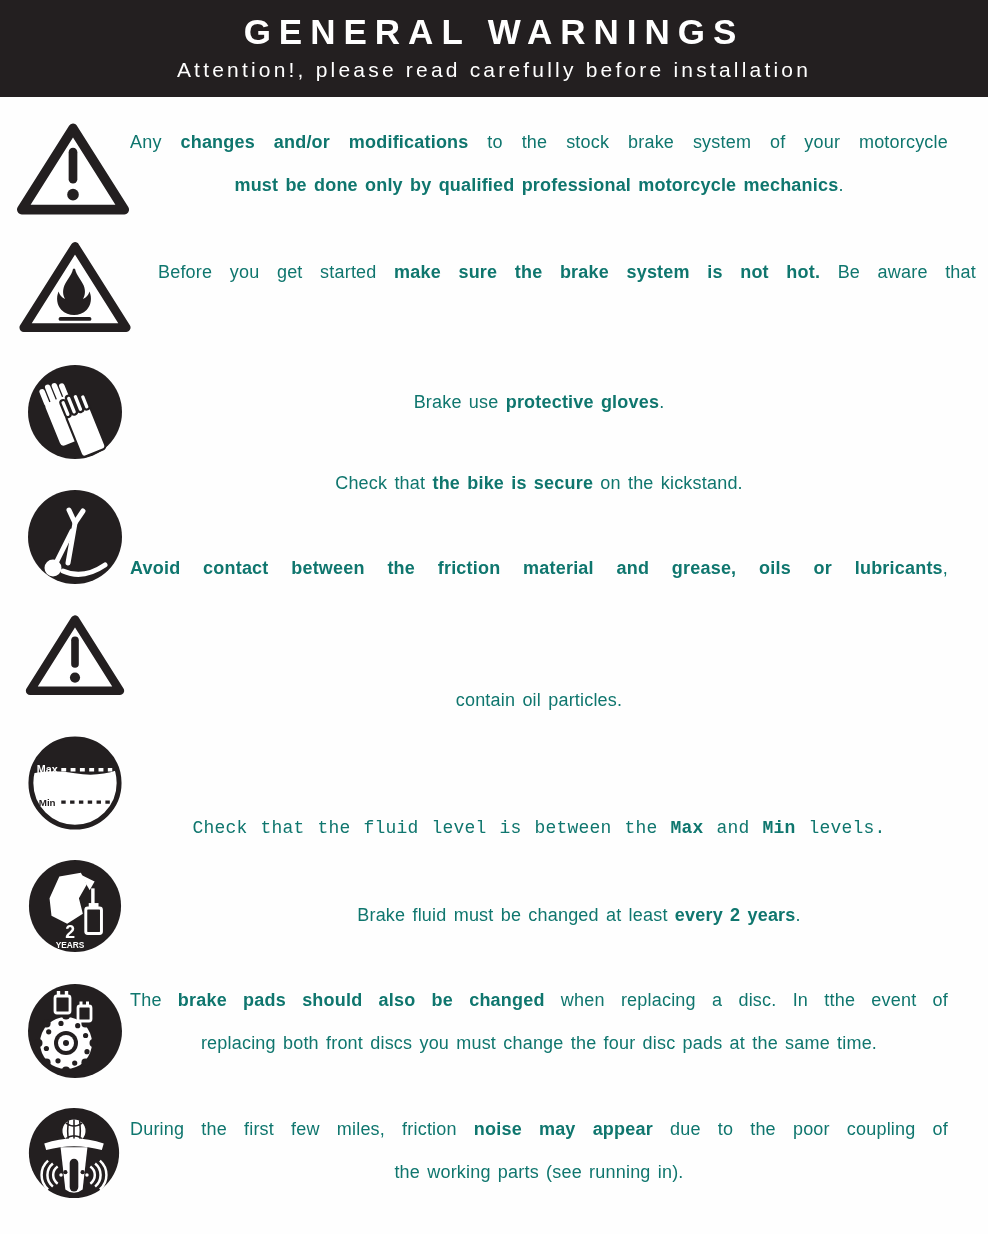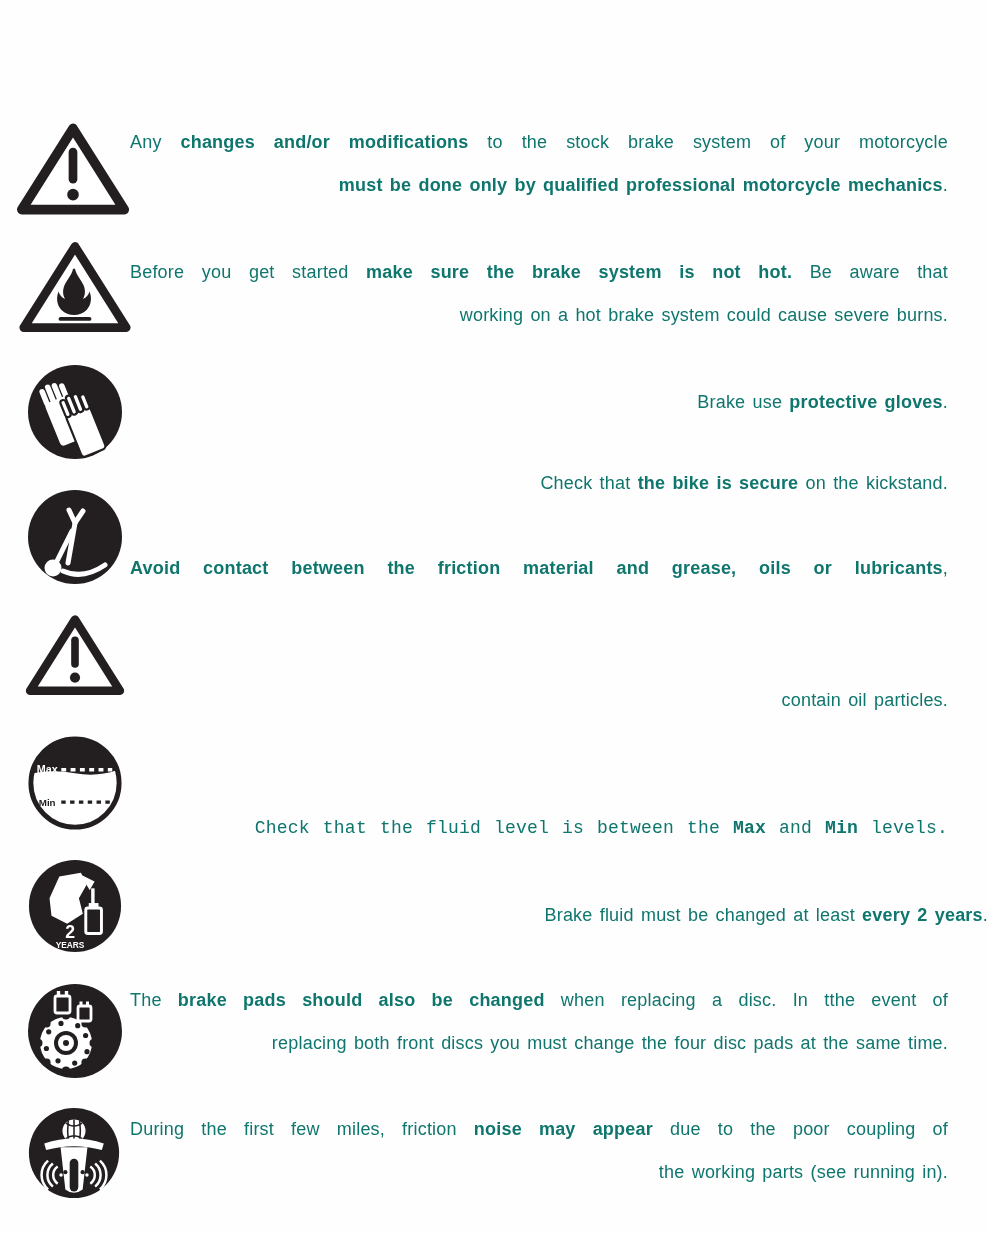--- a/index.html
+++ b/index.html
@@ -19,31 +19,35 @@
   .header .subtitle {
     margin-top:6px; font-size:21px; font-weight:400; letter-spacing:3.2px;
     white-space:nowrap;
   }
   
   .para {
     position:absolute; left:130px; width:818px;
     font-size:18px; line-height:43px; color:#0f766e;
     letter-spacing:0.2px; word-spacing:2px;
   }
-  .line { text-align:right; }
+  .line { text-align:center; }
   .line.j { text-align:justify; text-align-last:justify; }
   .b { font-weight:bold; }
   
   .icon { position:absolute; }
 </style>
 </head>
 <body>
 
 <div class="page">
 
+  <div class="header">
+    <div class="title">GENERAL WARNINGS</div>
+    <div class="subtitle">Attention!, please read carefully before installation</div>
+  </div>
 
   <svg class="icon" style="left:16px; top:121px;" width="114" height="98" viewBox="0 0 118 100">
     <path d="M59 7 L112 91 L6 91 Z" fill="#ffffff" stroke="#231f20" stroke-width="10" stroke-linejoin="round"></path>
     <rect x="54.5" y="27" width="9" height="37" rx="4.5" fill="#231f20"></rect>
     <circle cx="59" cy="75.5" r="6" fill="#231f20"></circle>
   </svg>
 
   <svg class="icon" style="left:18px; top:238px;" width="114" height="100" viewBox="0 0 118 100">
     <path d="M59 7 L112 91 L6 91 Z" fill="#ffffff" stroke="#231f20" stroke-width="9" stroke-linejoin="round"></path>
     <path fill="#231f20" d="M59 30 c1.5 7 6.5 11.5 9 17.5 c2.2 5.5 1.5 10.5 -0.8 14 c3.5 -1.5 5.8 -4.2 6.8 -7.8 c2.8 6.5 1.8 14.2 -3 19 c-3.5 3.5 -8.2 5.3 -13 5.3 c-4.8 0 -9.5 -1.8 -13 -5.3 c-4.8 -4.8 -5.8 -12.5 -3 -19 c1 3.6 3.3 6.3 6.8 7.8 c-2.3 -3.5 -3 -8.5 -0.8 -14 c2.5 -6 7.5 -10.5 9 -17.5 z"></path>
@@ -156,23 +160,22 @@
     </g>
     <circle cx="36.5" cy="73" r="1.8" fill="#ffffff"></circle>
     <circle cx="63.5" cy="73" r="1.8" fill="#ffffff"></circle>
   </svg>
 
   <div class="para" style="top:121px;">
     <div class="line j"><span class="b" style="font-weight:normal">Any </span><span class="b">changes and/or modifications</span><span> to the stock brake system of your motorcycle</span></div>
     <div class="line"><span class="b">must be done only by qualified professional motorcycle mechanics</span><span>.</span></div>
   </div>
 
-  <div class="para" style="top:251px;">
+  <div class="para" style="top:251px;margin-left:28px;">
     <div class="line j"><span>Before you get started </span><span class="b">make sure the brake system is not hot.</span><span> Be aware that</span></div>
-    <div class="line"><span>working on a hot brake system could cause severe burns.</span></div>
   </div>
 
   <div class="para" style="top:381px;">
     <div class="line"><span>Brake use </span><span class="b">protective gloves</span><span>.</span></div>
   </div>
 
   <div class="para" style="top:462px;">
     <div class="line"><span>Check that </span><span class="b">the bike is secure</span><span> on the kickstand.</span></div>
   </div>
 

